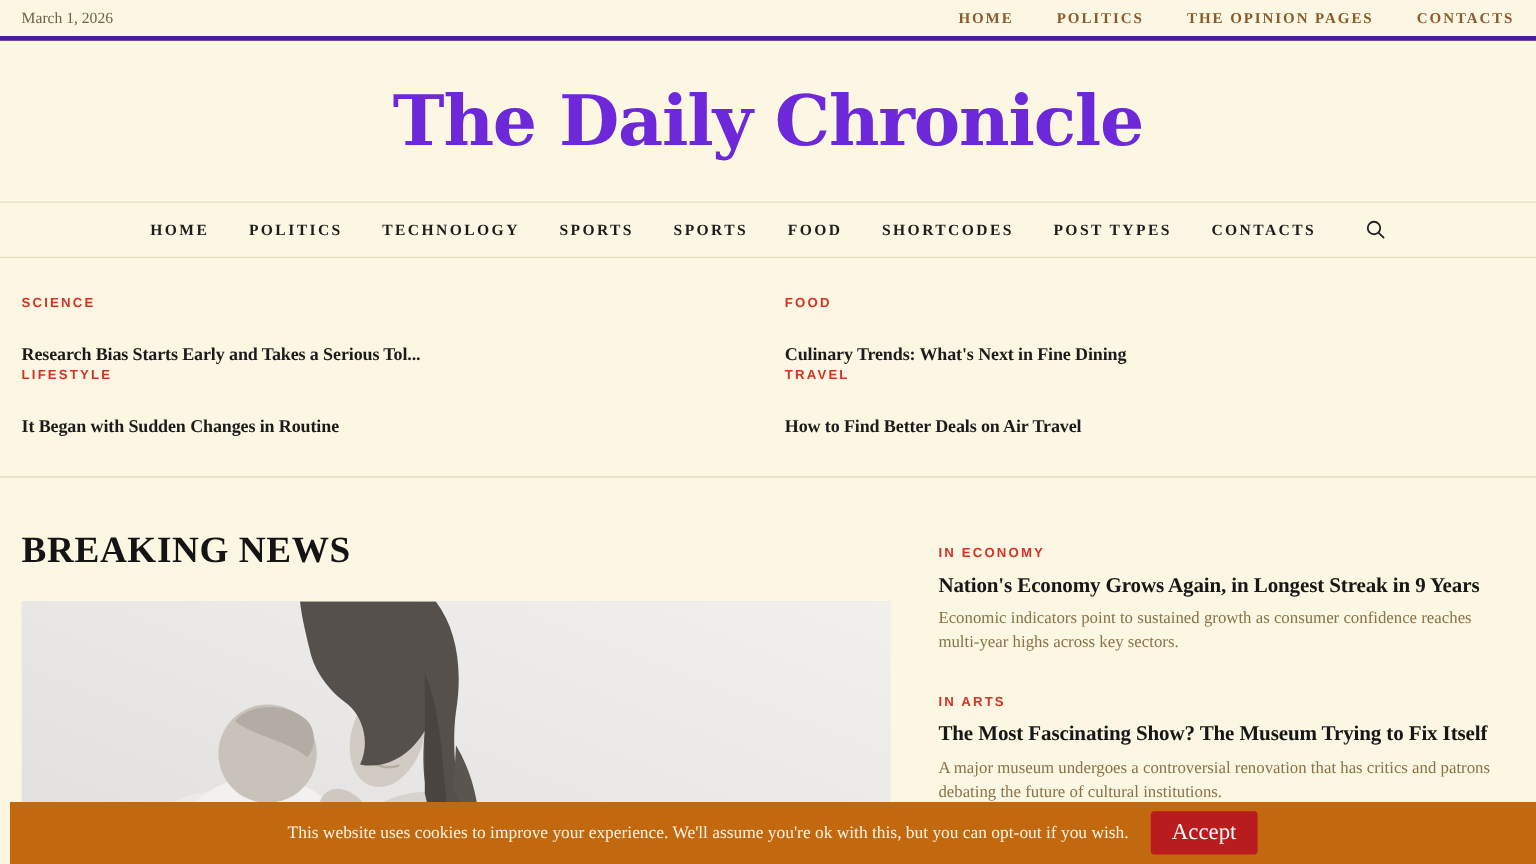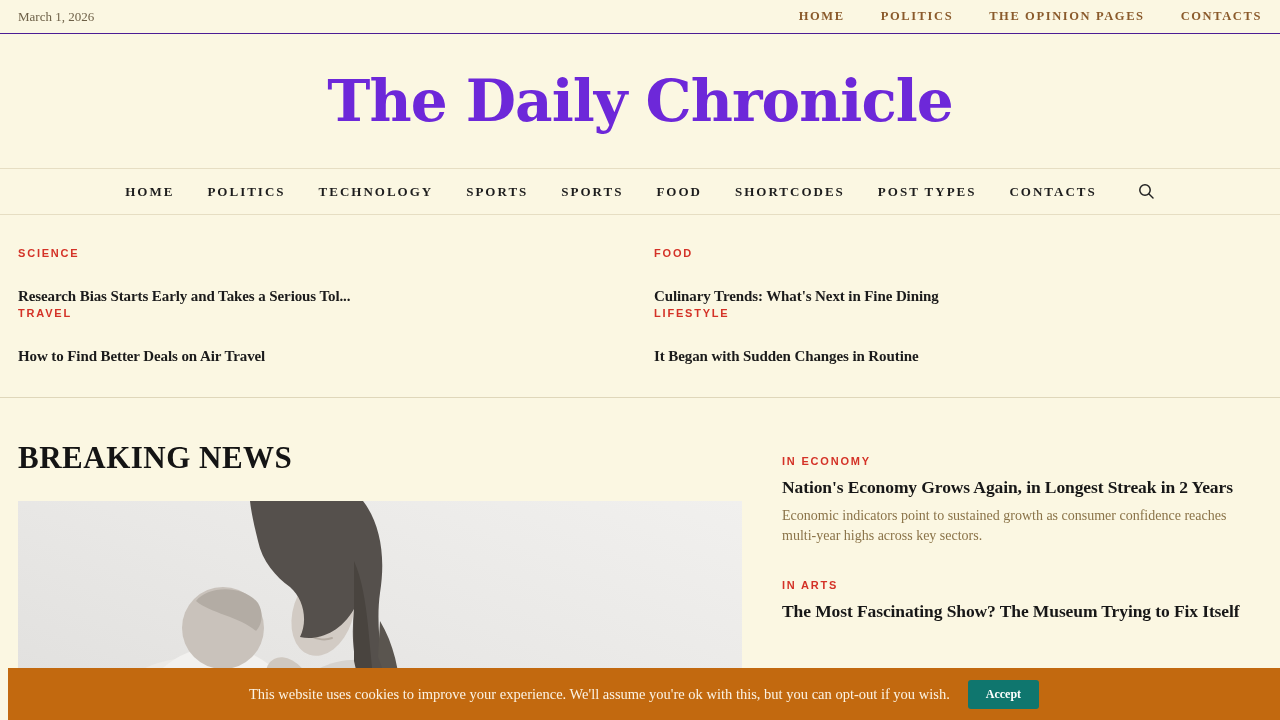--- a/index.html
+++ b/index.html
@@ -8,21 +8,21 @@
     position: relative;
     overflow: hidden;
     background: #FBF7E2;
     font-family: "Liberation Serif", serif;
     color: #1b1b1b;
   }
 
   
   .topbar {
     height: 34px;
-    border-bottom: 1px solid #4c1d95;
+    border-bottom: 4px solid #4c1d95;
     display: flex;
     justify-content: space-between;
     align-items: center;
     padding: 0 18px;
   }
   .topbar-date { font-size: 13px; color: #6E6148; }
   .topbar-links { display: flex; gap: 36px; }
   .topbar-link {
     font-size: 12.5px; font-weight: bold; letter-spacing: 1.6px;
     color: #8A5A2B; text-decoration: none; cursor: pointer;
@@ -103,23 +103,23 @@
   
   .cookiebar {
     position: fixed; left: 8px; right: 0; bottom: 0;
     height: 52px;
     background: #C2690F;
     display: flex; align-items: center; justify-content: center;
     gap: 18px; z-index: 10;
   }
   .cookie-text { color: #FBF3E4; font-size: 14.5px; }
   .accept-btn {
-    background: #0f766e; color: #ffffff;
+    background: #b91c1c; color: #ffffff;
     font-family: "Liberation Serif", serif;
-    font-size: 12px; font-weight: bold;
+    font-size: 19px; font-weight: normal;
     padding: 7px 18px; border: none; border-radius: 3px;
     cursor: pointer;
   }
 </style>
 </head>
 <body>
 
 <div class="topbar">
   <span class="topbar-date">March 1, 2026</span>
   <div class="topbar-links">
@@ -155,26 +155,26 @@
 <div class="ticker">
   <div>
     <div class="cat-label">SCIENCE</div>
     <div class="ticker-title">Research Bias Starts Early and Takes a Serious Tol...</div>
   </div>
   <div>
     <div class="cat-label">FOOD</div>
     <div class="ticker-title">Culinary Trends: What's Next in Fine Dining</div>
   </div>
   <div>
+    <div class="cat-label">LIFESTYLE</div>
+    <div class="ticker-title">It Began with Sudden Changes in Routine</div>
+  </div>
+  <div>
     <div class="cat-label">TRAVEL</div>
     <div class="ticker-title">How to Find Better Deals on Air Travel</div>
-  </div>
-  <div>
-    <div class="cat-label">LIFESTYLE</div>
-    <div class="ticker-title">It Began with Sudden Changes in Routine</div>
   </div>
 </div>
 
 <div class="main">
 
   <div class="left-col">
     <h2 class="section-heading">BREAKING NEWS</h2>
     <div class="photo">
       <svg width="724" height="285" viewBox="0 0 724 285" role="img">
         <defs>
@@ -215,27 +215,28 @@
         <path d="M648,285 L724,285 L724,248 L712,210 Z" fill="#5A5957"></path>
         <path d="M712,210 L724,248 L724,238 L716,212 Z" fill="#777674"></path>
       </svg>
     </div>
   </div>
 
   <div class="right-col">
 
     <div class="feed-item">
       <div class="cat-label">IN ECONOMY</div>
-      <div class="feed-title">Nation's Economy Grows Again, in Longest Streak in 2 Years</div>
+      <div class="feed-title">Nation's Economy Grows Again, in Longest Streak in 9 Years</div>
       <div class="feed-excerpt">Economic indicators point to sustained growth as consumer confidence reaches multi-year highs across key sectors.</div>
     </div>
 
     <div class="feed-item">
       <div class="cat-label">IN ARTS</div>
       <div class="feed-title">The Most Fascinating Show? The Museum Trying to Fix Itself</div>
+      <div class="feed-excerpt">A major museum undergoes a controversial renovation that has critics and patrons debating the future of cultural institutions.</div>
     </div>
   </div>
 
 </div>
 
 <div class="cookiebar">
   <span class="cookie-text">This website uses cookies to improve your experience. We'll assume you're ok with this, but you can opt-out if you wish.</span>
   <button class="accept-btn">Accept</button>
 </div>
 

